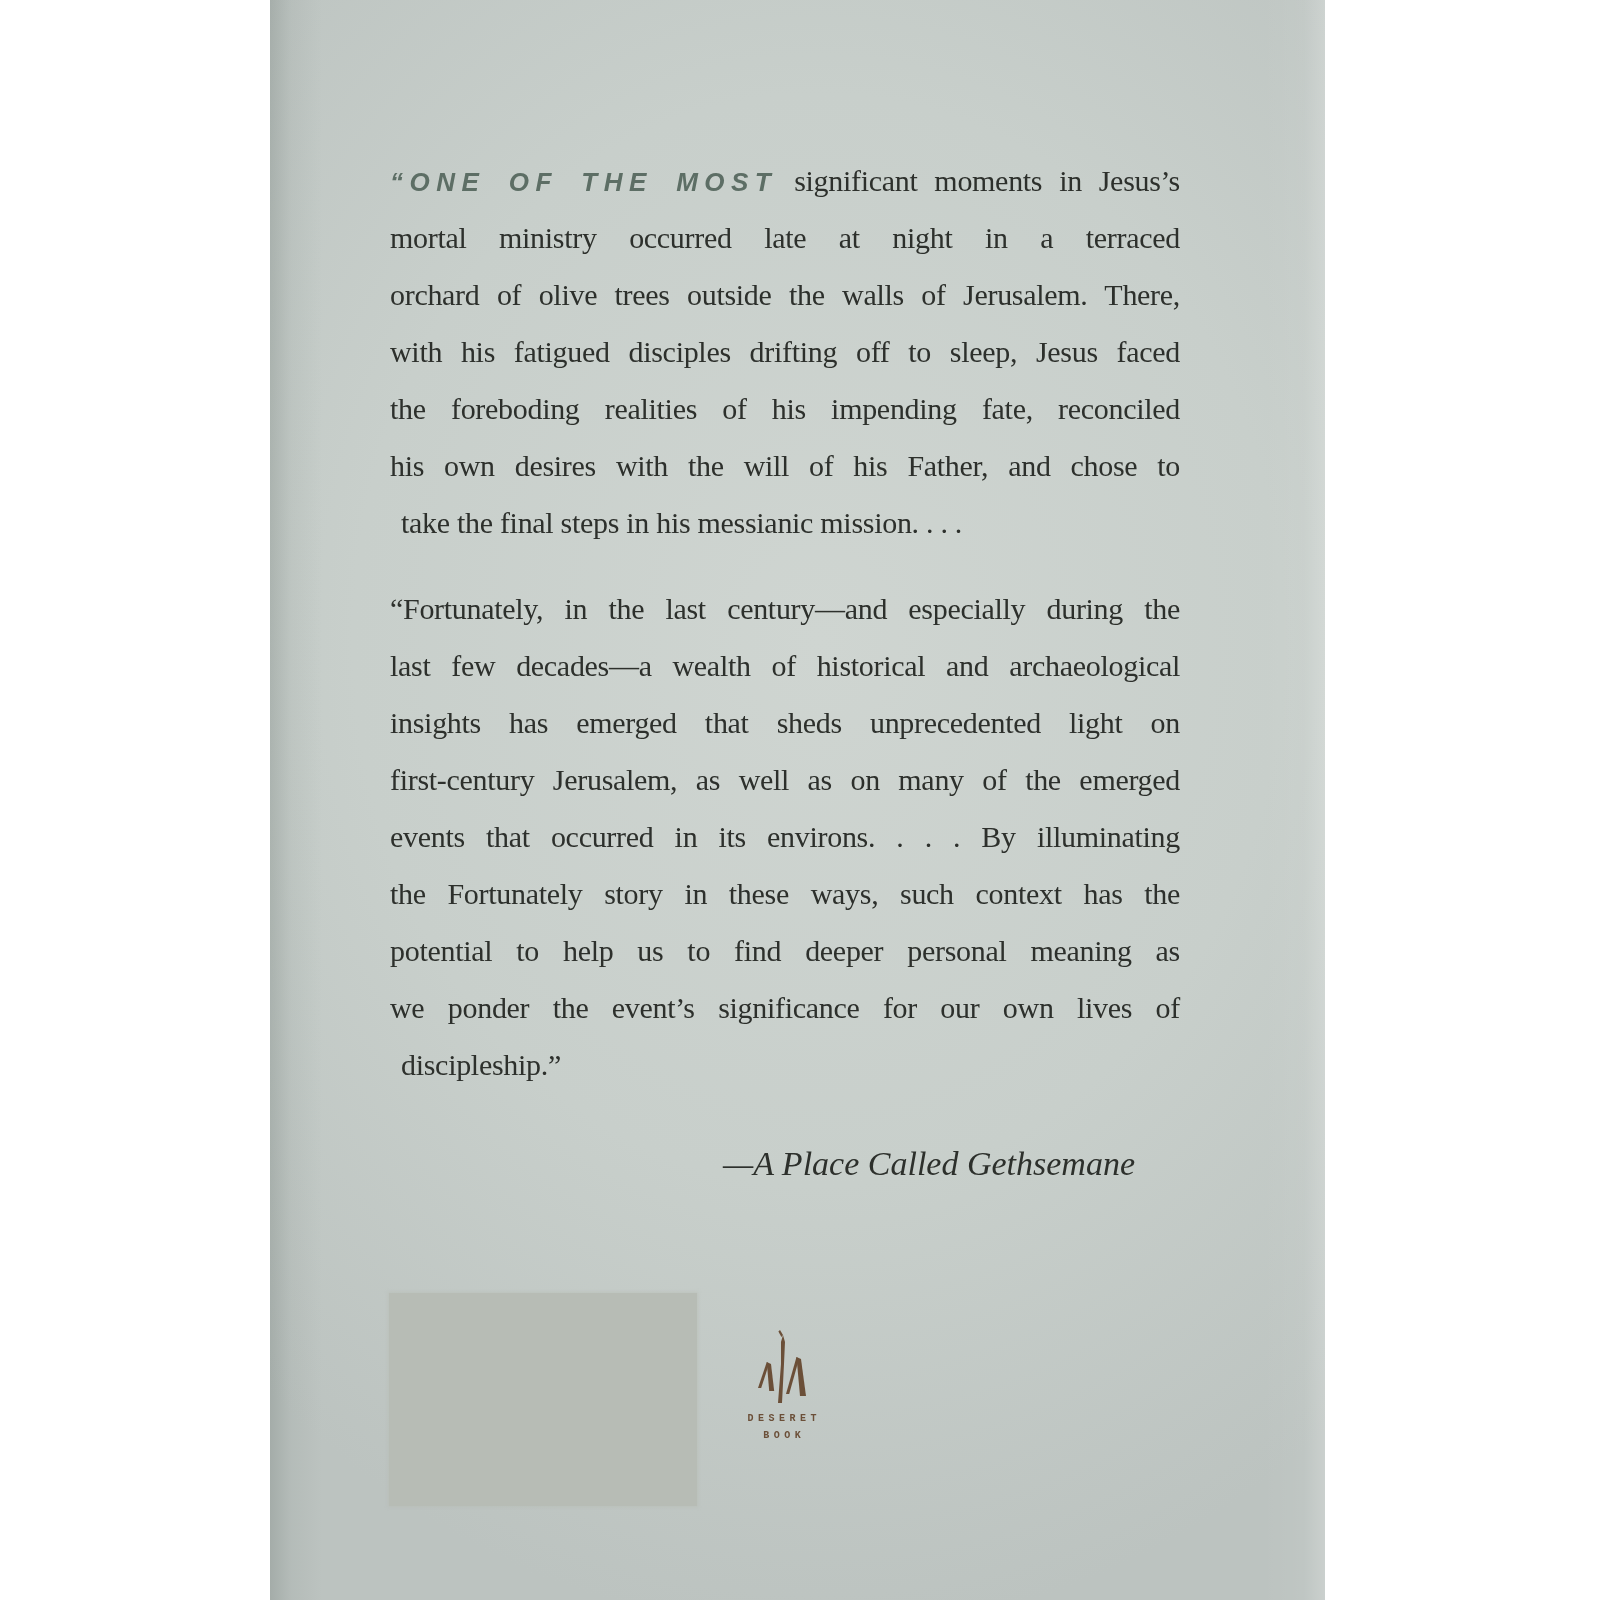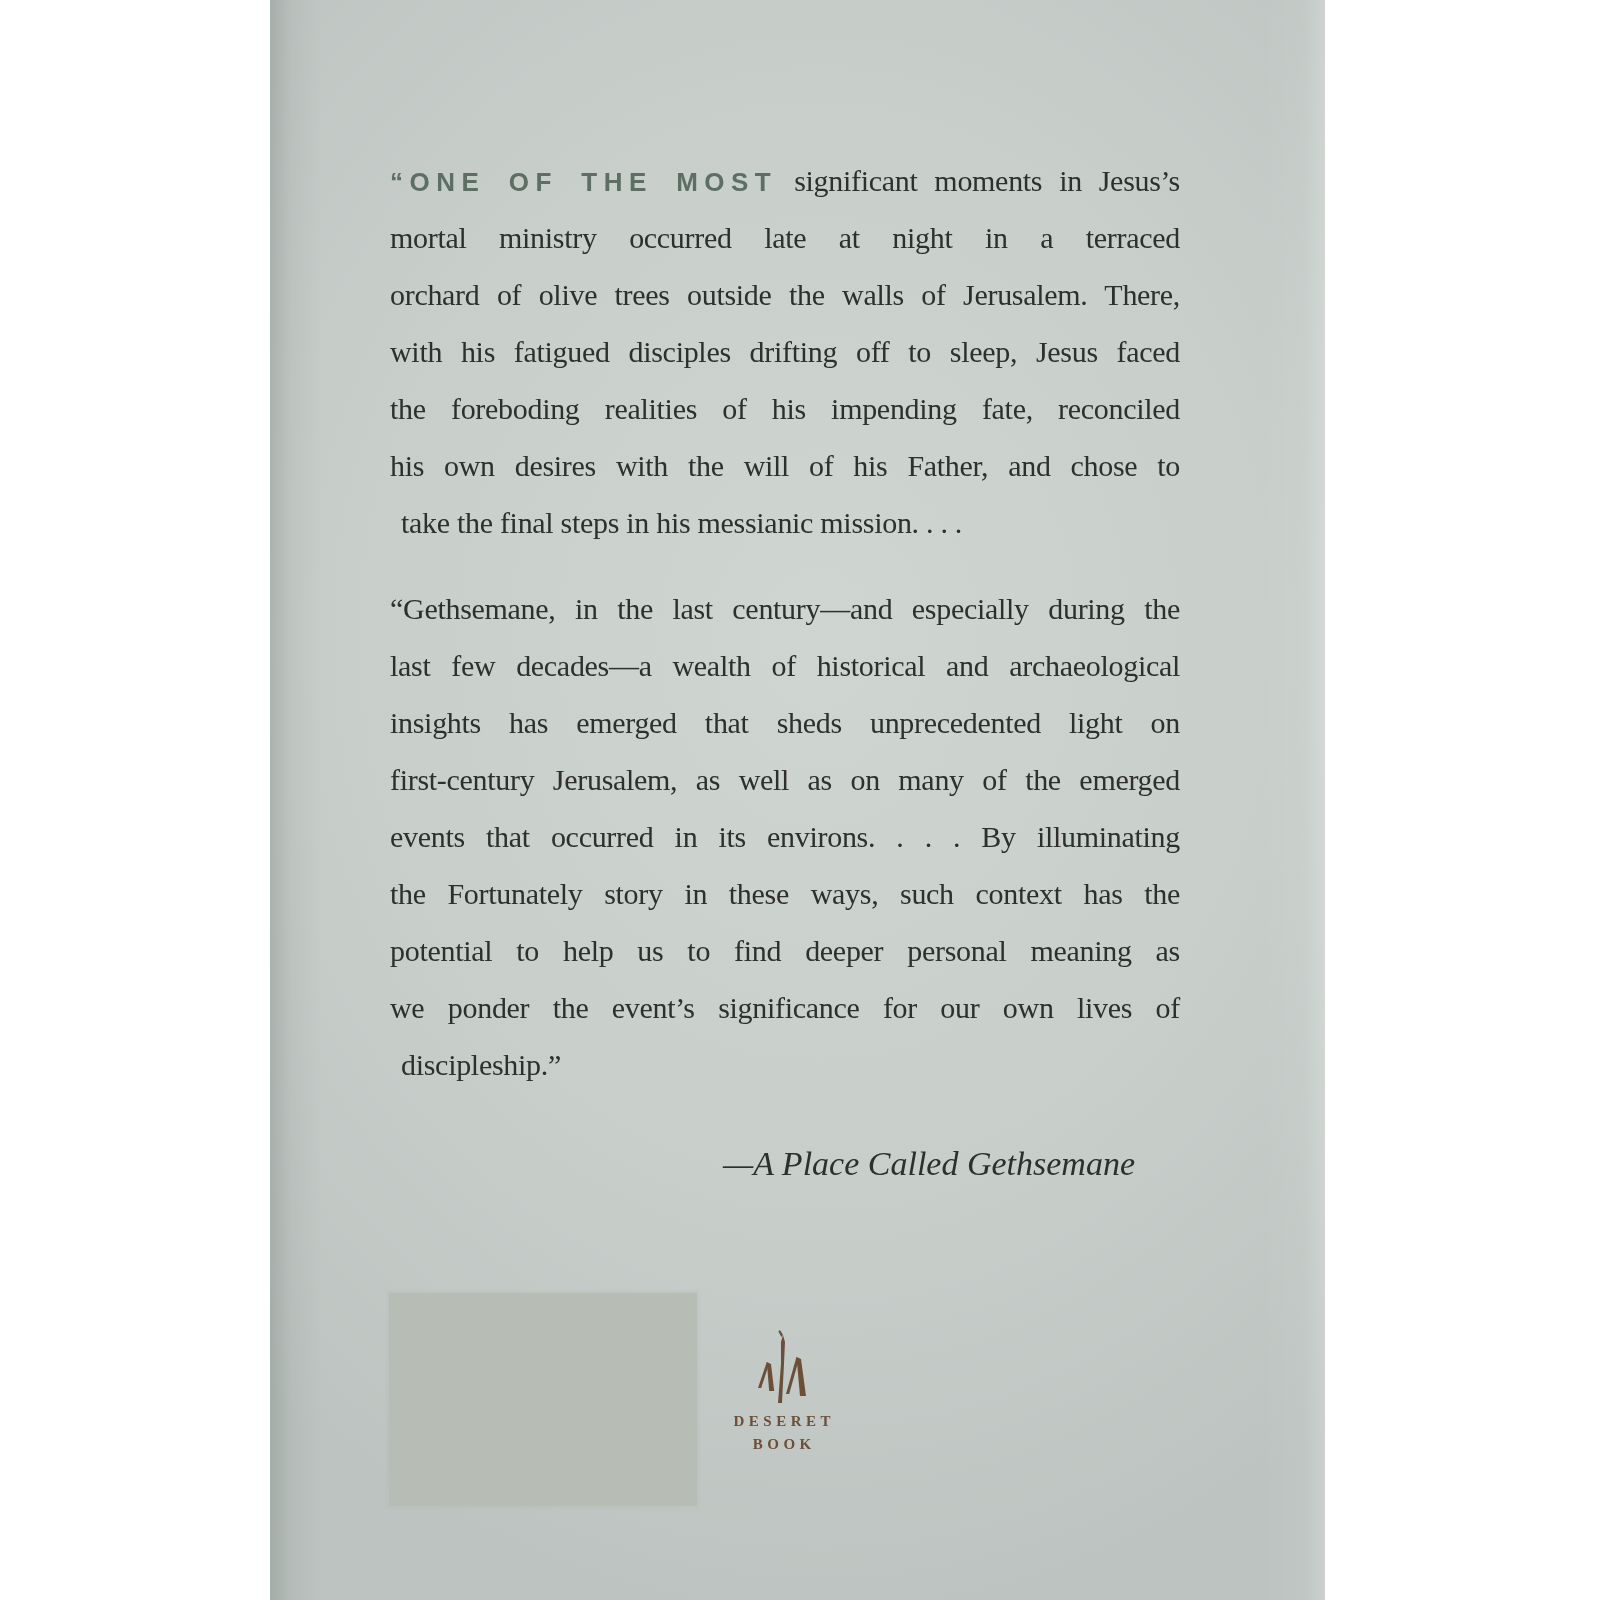--- a/index.html
+++ b/index.html
@@ -52,20 +52,21 @@
     text-align: left;
     text-align-last: left;
     margin-left: 11px;
   }
   .lead-in {
     font-family: "Liberation Sans", sans-serif;
     font-weight: bold;
     font-size: 26px;
     letter-spacing: 6.5px;
     color: var(--lead-in);
+    font-style: italic;
   }
   .attribution {
     margin-top: 42px;
     padding-right: 45px;
     height: 57px;
     line-height: 57px;
     text-align: right;
     text-align-last: right;
     font-style: italic;
     font-size: 34px;
@@ -81,24 +82,24 @@
   }
   .publisher {
     position: absolute;
     left: 512px; top: 1330px;
     transform: translateX(-50%);
     text-align: center;
   }
   .logo-mark { display: block; margin: 0 auto; }
   .logo-mark polygon { fill: var(--logo-brown); }
   .publisher-name {
-    font-family: Liberation Serif, serif;
+    font-family: Liberation Mono, monospace;
     font-weight: bold;
     color: var(--logo-brown);
-    font-size: 15px;
+    font-size: 10px;
     letter-spacing: 4.5px;
     margin-top: 9px;
     text-indent: 4.5px; 
   }
   .publisher-name.book-line { margin-top: 6px; }
 </style>
 </head>
 <body>
 
 <div class="page">
@@ -109,21 +110,21 @@
     <div class="paragraph">
           <div class="line"><span class="lead-in">“ONE OF THE MOST</span> significant moments in Jesus’s</div>
           <div class="line">mortal ministry occurred late at night in a terraced</div>
           <div class="line">orchard of olive trees outside the walls of Jerusalem. There,</div>
           <div class="line">with his fatigued disciples drifting off to sleep, Jesus faced</div>
           <div class="line">the foreboding realities of his impending fate, reconciled</div>
           <div class="line">his own desires with the will of his Father, and chose to</div>
           <div class="line no-just">take the final steps in his messianic mission. . . .</div>
         </div>
         <div class="paragraph">
-          <div class="line">“Gethsemane, in the last century—and especially during the</div>
+          <div class="line">“Fortunately, in the last century—and especially during the</div>
           <div class="line">last few decades—a wealth of historical and archaeological</div>
           <div class="line">insights has emerged that sheds unprecedented light on</div>
           <div class="line">first-century Jerusalem, as well as on many of the emerged</div>
           <div class="line">events that occurred in its environs. . . . By illuminating</div>
           <div class="line">the Fortunately story in these ways, such context has the</div>
           <div class="line">potential to help us to find deeper personal meaning as</div>
           <div class="line">we ponder the event’s significance for our own lives of</div>
           <div class="line no-just">discipleship.”</div>
         </div>
         <div class="attribution">—A Place Called Gethsemane</div>

